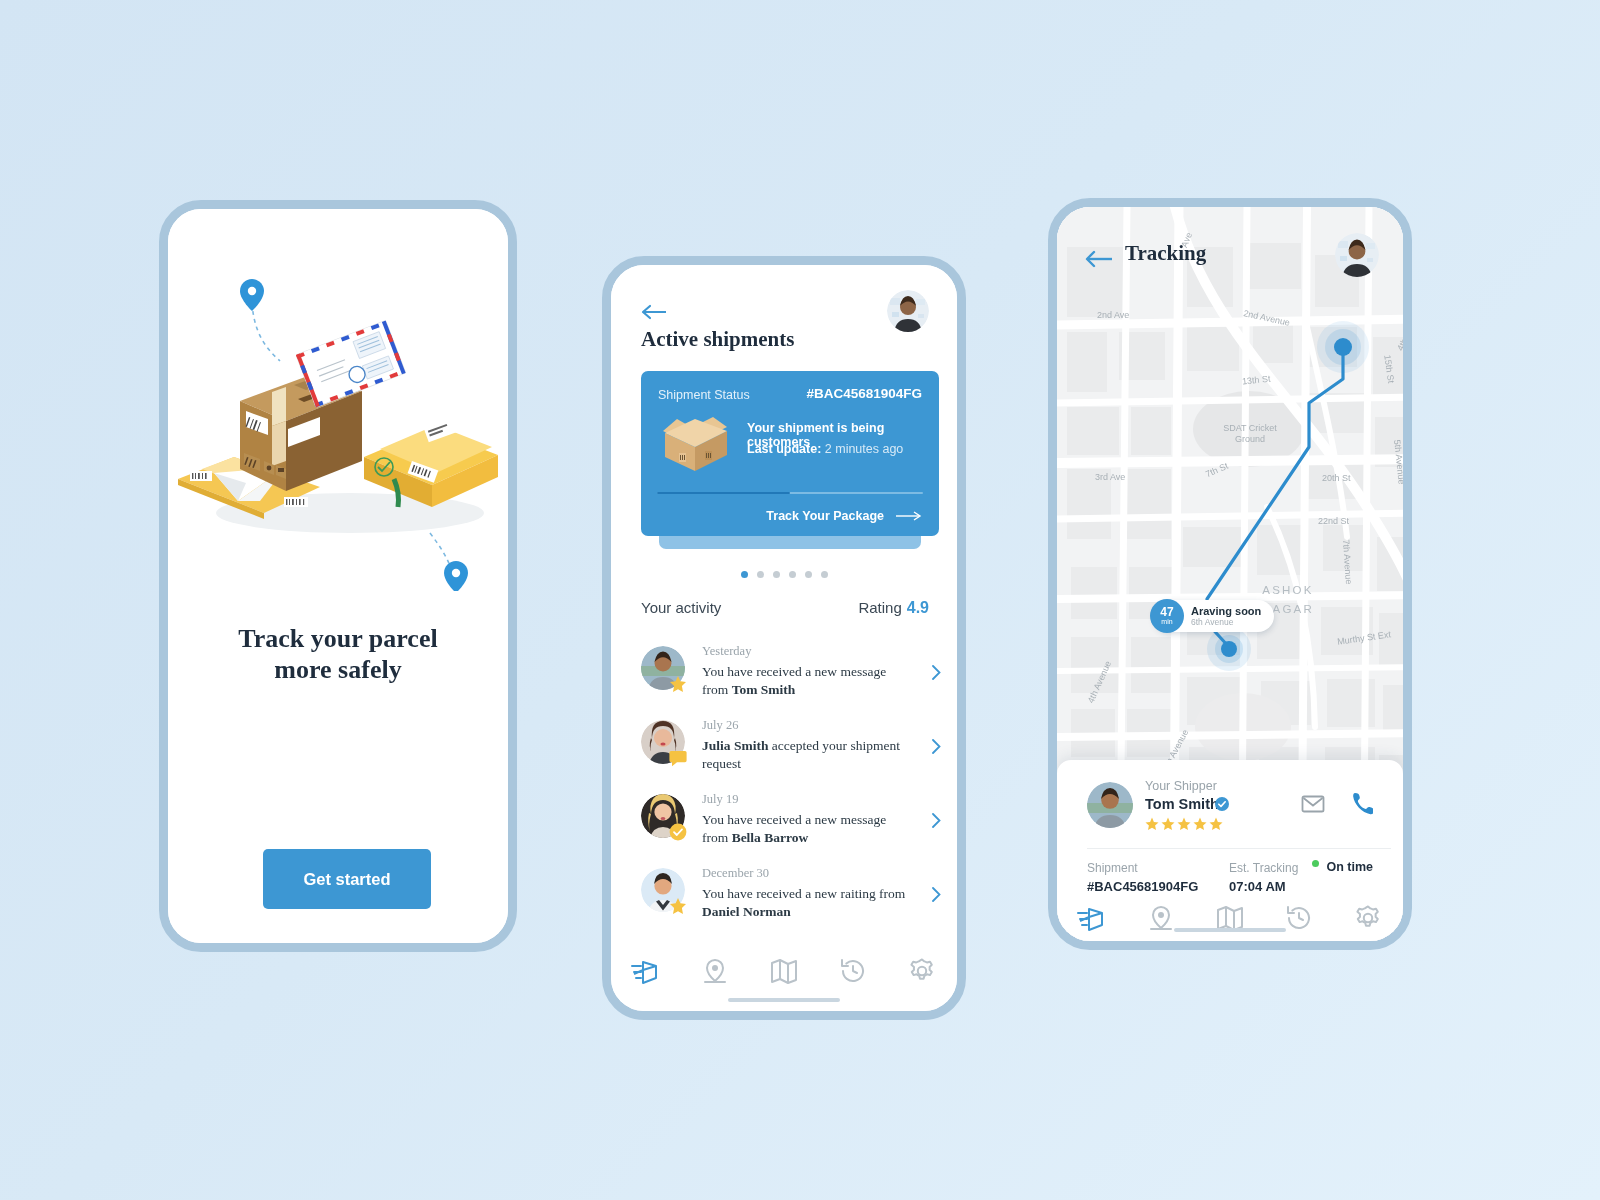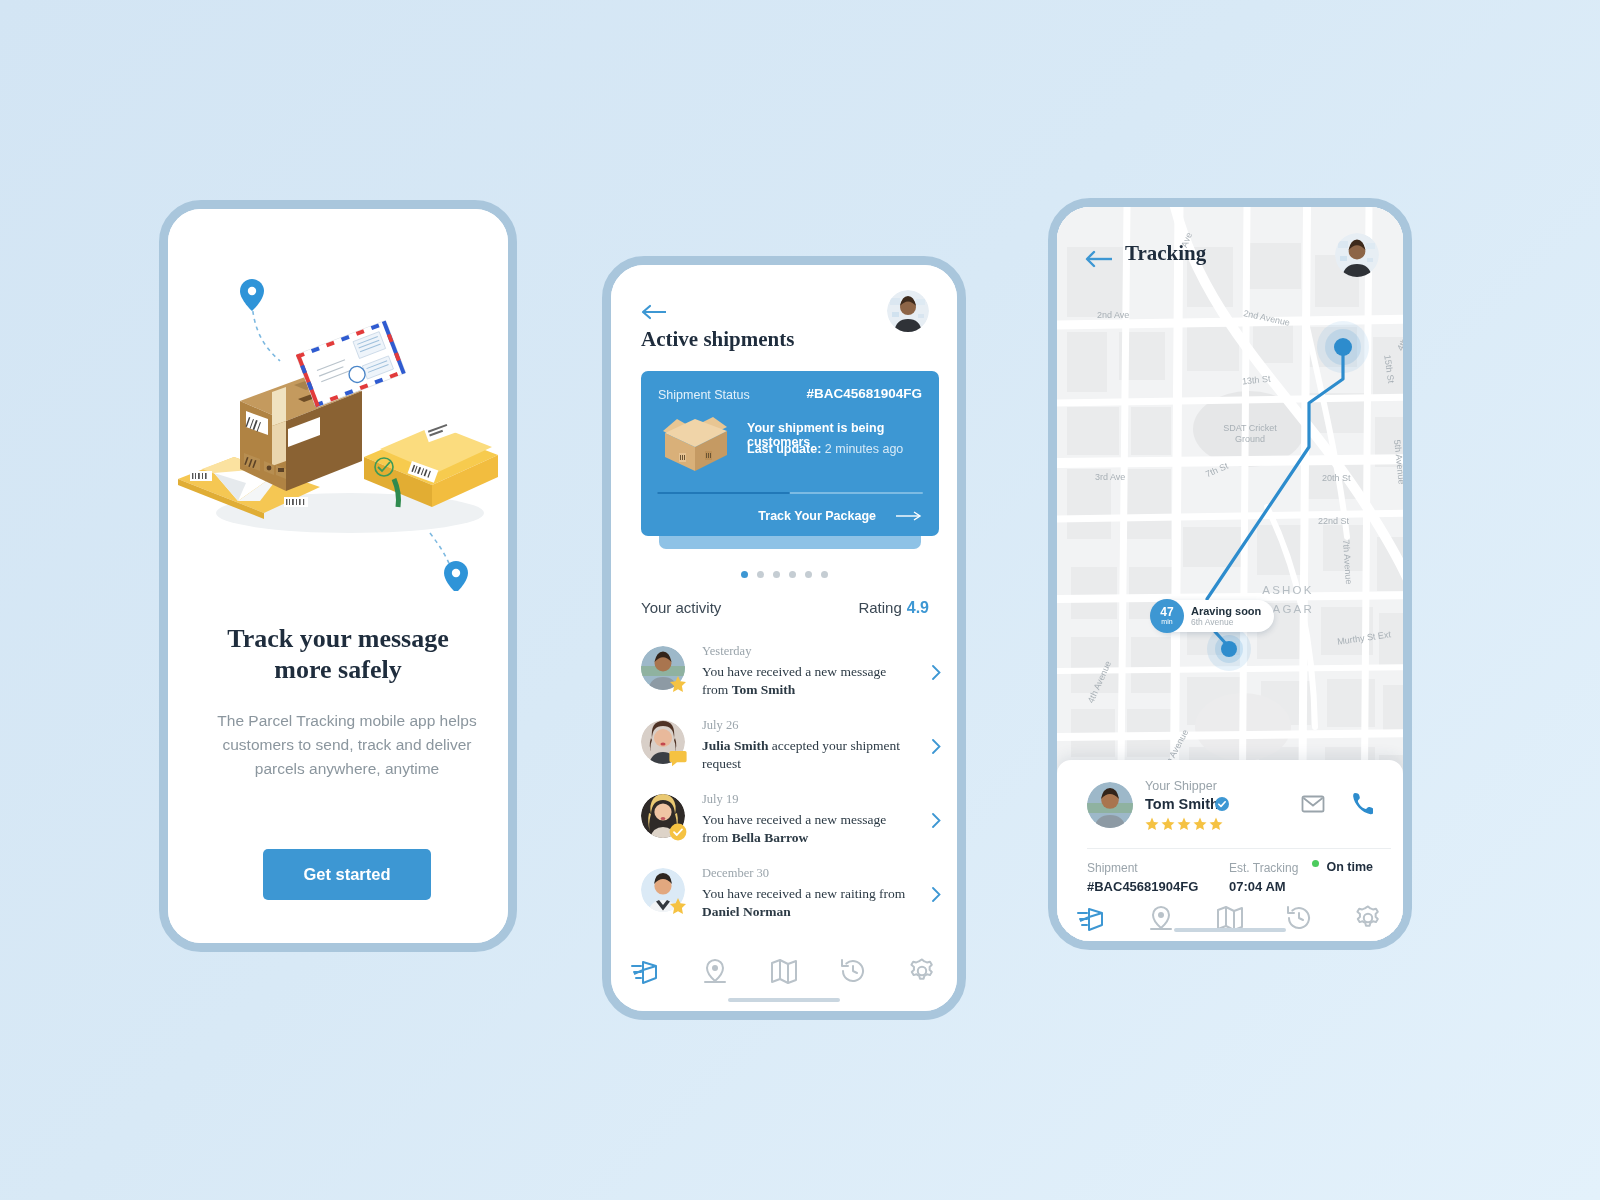--- a/index.html
+++ b/index.html
@@ -58,21 +58,21 @@
     position: absolute;
     left: 34px; top: 500px; width: 290px;
     text-align: center;
     font-size: 15.5px;
     line-height: 24px;
     color: #8b969e;
   }
   .cta {
     position: absolute;
     left: 95px; top: 640px;
-    width: 168px; height: 51px;
+    width: 168px; height: 60px;
     border: none;
     border-radius: 5px;
     background: #3d97d3;
     color: #fff;
     font-family: "Liberation Sans", sans-serif;
     font-size: 16.5px;
     font-weight: bold;
     cursor: pointer;
   }
 
@@ -112,21 +112,21 @@
   .sc-upd   { position: absolute; left: 106px; top: 71px; font-size: 12.5px; color: #d7eaf7; }
   .sc-upd b { color: #fff; }
   .sc-track-bg {
     position: absolute; left: 16px; top: 121px;
     width: 266px; height: 2px; background: #7dbbe3; border-radius: 2px;
   }
   .sc-track-fill { position: absolute; left: 0; top: 0; height: 2px; width: 50%; background: #2178b8; border-radius: 2px; }
   .sc-cta {
     position: absolute; right: 17px; bottom: 13px;
     font-size: 12.5px; font-weight: bold; cursor: pointer;
-    display: flex; align-items: center; gap: 20px;
+    display: flex; align-items: center; gap: 12px;
   }
 
   .dots { position: absolute; left: 0; top: 306px; width: 100%; display: flex; justify-content: center; gap: 9px; }
   .dot { width: 7px; height: 7px; border-radius: 50%; background: #c5cdd3; cursor: pointer; }
   .dot.on { background: #3d97d3; }
 
   .act-head { position: absolute; left: 30px; top: 334px; font-size: 15px; color: #3b4854; }
   .act-rating { position: absolute; right: 28px; top: 334px; font-size: 15px; color: #3b4854; }
   .act-rating b { color: #3d97d3; margin-left: 5px; font-size: 16px; }
 
@@ -343,25 +343,24 @@
           <rect x="260" y="203" width="1.6" height="7" fill="#444"></rect>
             <rect x="264" y="203" width="1.2" height="7" fill="#444"></rect>
         </g>
         <circle cx="216" cy="206" r="9" fill="none" stroke="#3c9a58" stroke-width="1.6"></circle>
         <path d="M210 206 l4 4 l8 -9" stroke="#3c9a58" stroke-width="1.8" fill="none"></path>
         <path d="M226 218 q6 14 4 28" stroke="#2f8a4e" stroke-width="5" fill="none"></path>
       </svg>
     </div>
 
     <h1 class="onb-title">
-      <span>Track your message</span><br>
+      <span>Track your parcel</span><br>
       <span>more safely</span>
     </h1>
 
-    <p class="onb-sub">The Parcel Tracking mobile app helps customers to send, track and deliver parcels anywhere, anytime</p>
 
     <button class="cta">Get started</button>
   </div>
 </div>
 
 <div class="phone" id="phone2">
   <div class="phone-inner">
 
     <div class="p2-back">
       <svg viewBox="0 0 26 18" width="26" height="18">

